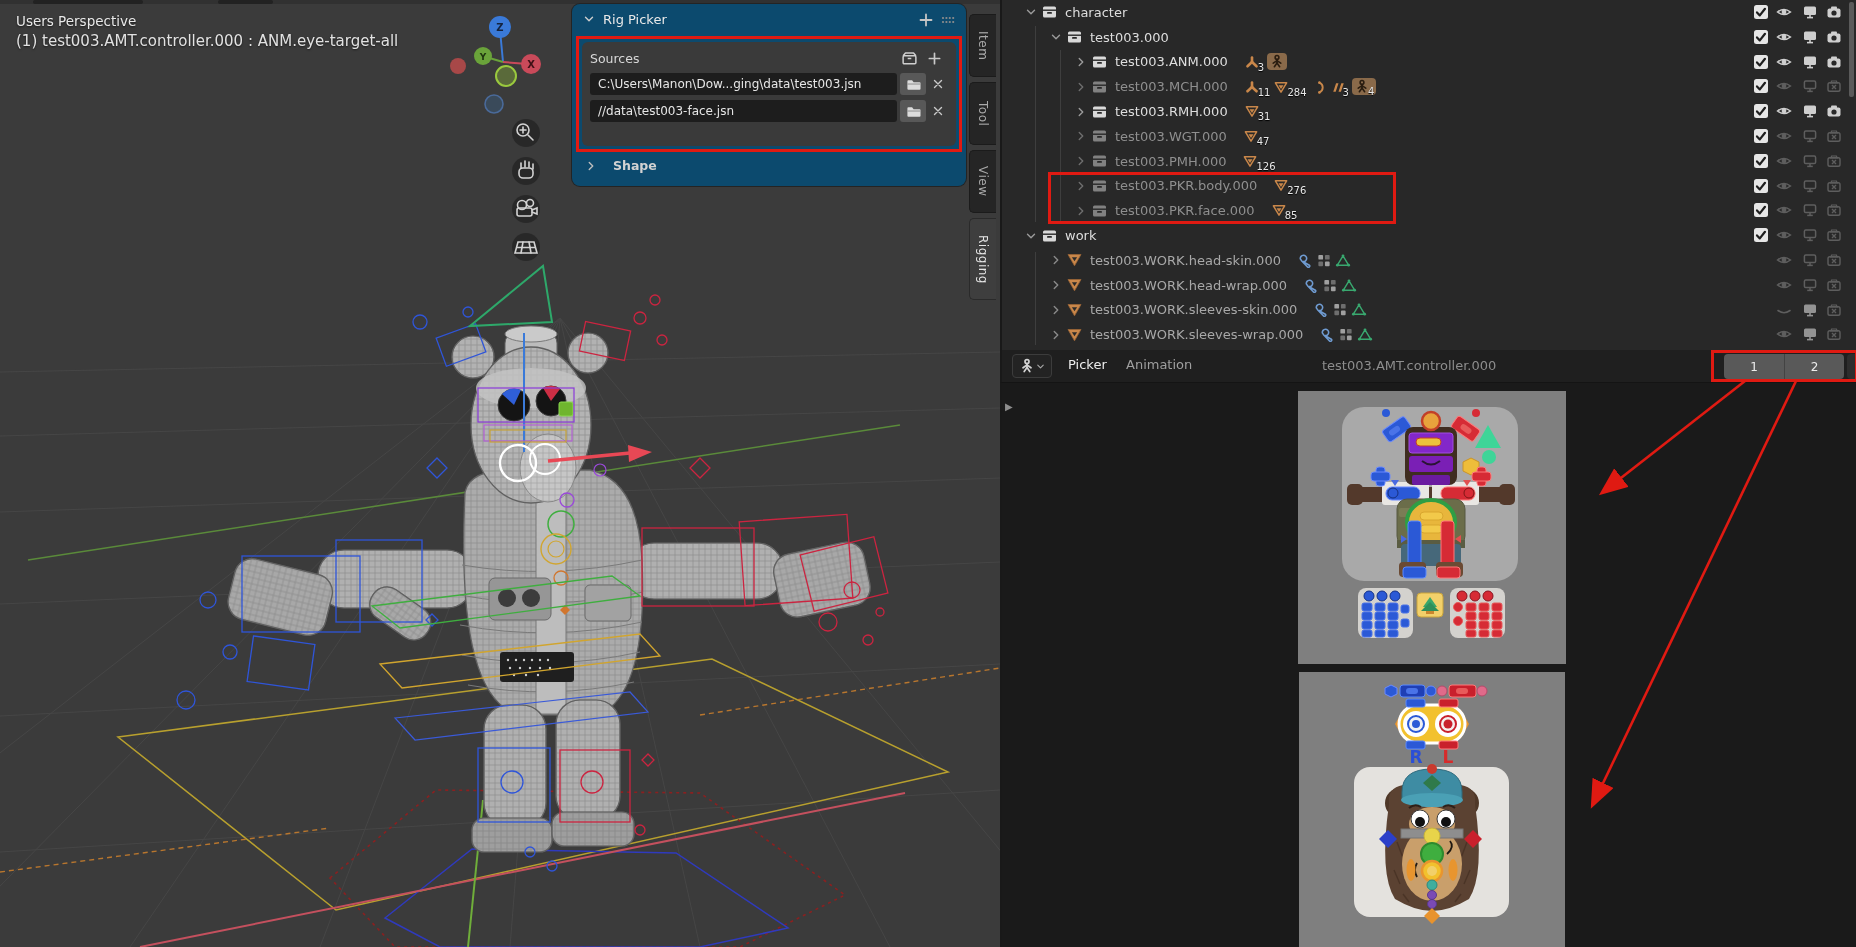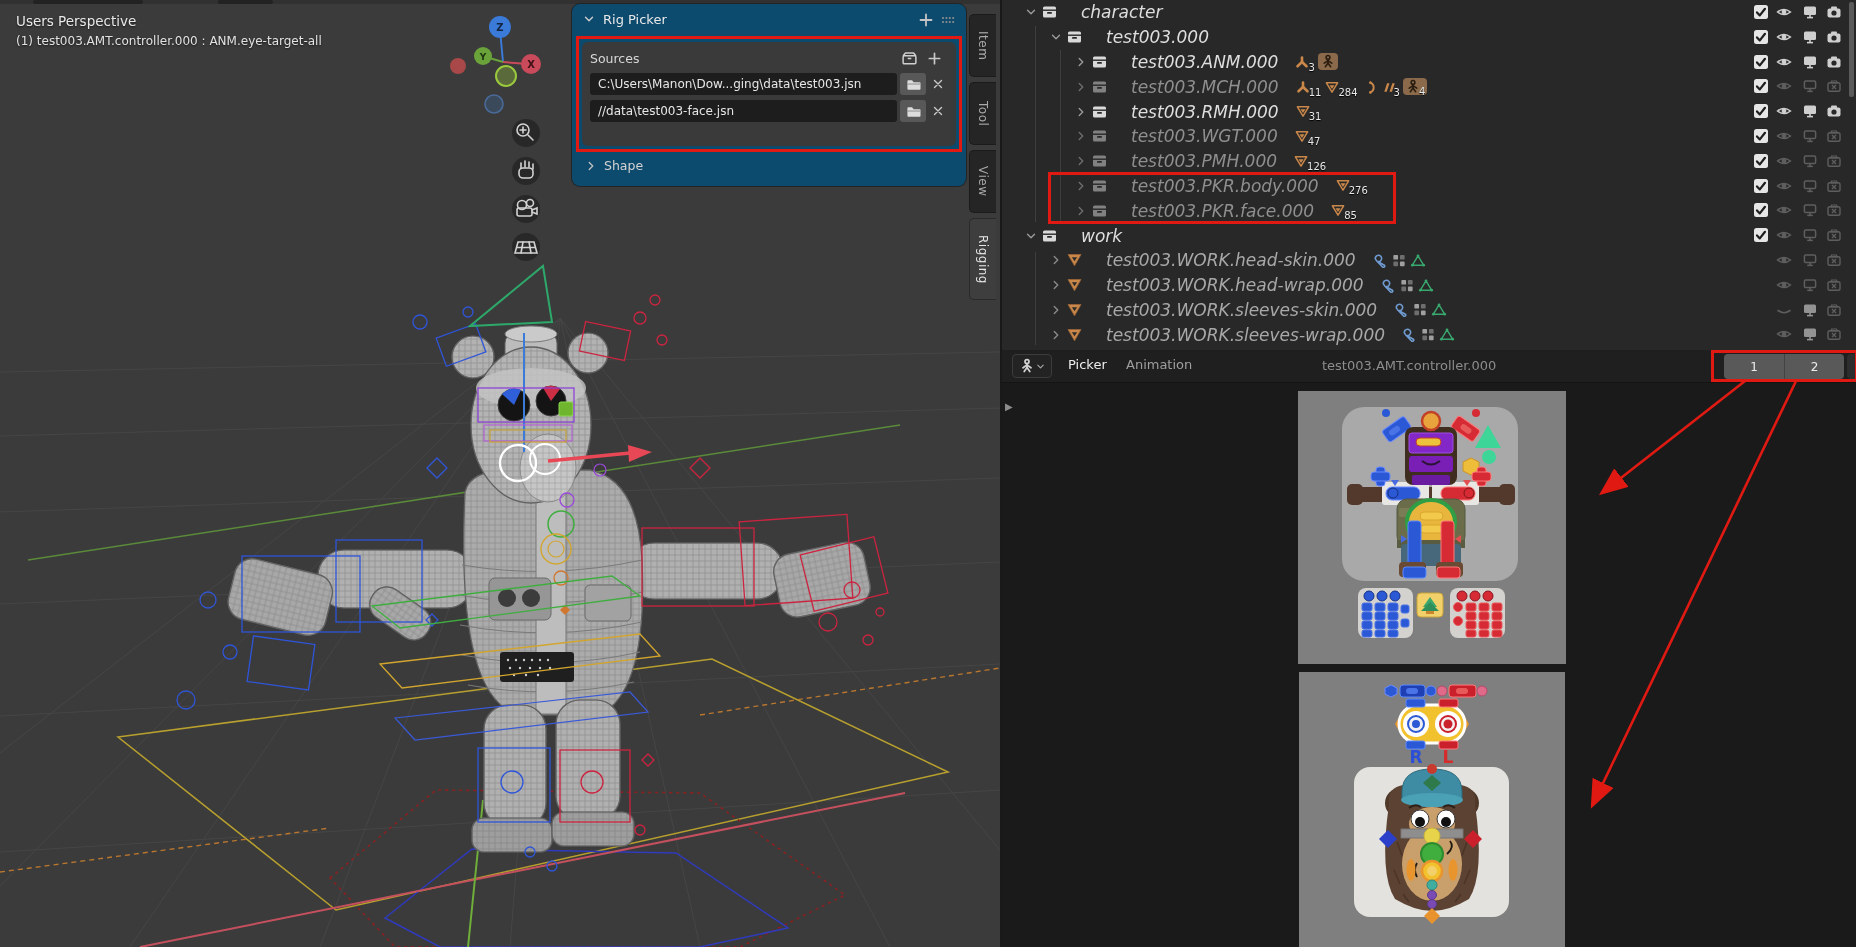--- a/index.html
+++ b/index.html
@@ -2,48 +2,48 @@
 <html><head>
 <meta charset="utf-8">
 <style>
   html,body{margin:0;padding:0;background:#111;}
   *{box-sizing:border-box;font-family:"DejaVu Sans","Liberation Sans",sans-serif;}
   #stage{position:relative;width:1856px;height:947px;overflow:hidden;background:#3b3b3b;}
   svg{display:block;}
   
   #vpwrap{position:absolute;left:0;top:0;width:1000px;height:947px;}
   #overlay-text{position:absolute;left:16px;top:11px;color:#e9e9e9;font-size:13.5px;line-height:20px;text-shadow:0 1px 2px rgba(0,0,0,.6);}
-  #overlay-text .l2{font-size:12px;color:#e2e2e2;}
+  #overlay-text .l2{font-size:15px;color:#e2e2e2;}
   
   .vtabs{position:absolute;left:969px;top:0;width:29px;height:947px;}
   .vtab{position:absolute;left:0;width:27px;border-radius:5px 0 0 5px;background:#252525;border:1px solid #1b1b1b;border-right:none;color:#a9a9a9;font-size:12px;writing-mode:vertical-rl;display:flex;align-items:center;justify-content:center;letter-spacing:.5px;}
   .vtab.active{background:#3e3e3e;color:#e6e6e6;border-color:#2a2a2a;}
   
   #rigpanel{position:absolute;left:572px;top:4px;width:394px;height:182px;background:#0c4a6e;border-radius:8px;box-shadow:0 0 0 1px #242424;}
   .rp-head{position:relative;height:30px;display:flex;align-items:center;padding:0 10px;color:#e8e8e8;font-size:13px;}
   .rp-head .ttl{margin-left:7px;}
   .rp-head .hic{position:absolute;top:8px;}
   .subpanel{position:absolute;left:10px;top:38px;width:374px;height:104px;background:#3a3a3a;border-radius:6px;padding:5px 8px;}
   .srcrow{display:flex;align-items:center;height:22px;color:#d8d8d8;font-size:12.5px;position:relative;}
   .fieldrow{display:flex;align-items:center;height:24px;margin-top:3px;}
   .pathfield{flex:1;height:22px;background:#1d1d1d;border-radius:3px;color:#e6e6e6;font-size:12px;line-height:22px;padding:0 8px;white-space:nowrap;overflow:hidden;}
   .sqbtn{width:26px;height:22px;background:#585858;border-radius:3px;margin-left:3px;display:flex;align-items:center;justify-content:center;}
   .xbtn{width:20px;height:22px;margin-left:2px;display:flex;align-items:center;justify-content:center;color:#c9c9c9;}
   .shapebar{position:absolute;left:12px;top:154px;display:flex;align-items:center;color:#d2d2d2;font-size:12.5px;}
-  .shapebar span{margin-left:6px;}
+  .shapebar span{margin-left:15px;font-weight:bold;}
   .redbox{position:absolute;border:3px solid #e01a12;pointer-events:none;}
   
   #outliner{position:absolute;left:1000px;top:0;width:856px;height:350px;background:#282828;border-left:2px solid #191919;}
   .orow{position:relative;height:24.8px;display:flex;align-items:center;}
   .ind{display:inline-block;height:1px;}
   .i0{width:22px}.i1{width:47px}.i2{width:72px}
   .chev{width:14px;height:14px;color:#9b9b9b;flex:none;}
   .oi{width:17px;height:16px;margin-left:3px;flex:none;}
   .oi.dimi{opacity:.5;}
-  .olb{margin-left:23px;font-size:17px;color:#dedede;white-space:nowrap;font-style:italic;}
+  .olb{margin-left:7px;font-size:13px;color:#dedede;white-space:nowrap;}
   .olb.dim{color:#8f8f8f;text-align:right;}
   .olb.mid{color:#a8a8a8;}
   .badges{display:flex;align-items:flex-end;margin-left:16px;}
   .bdg{position:relative;display:flex;align-items:flex-end;margin-right:3px;}
   .bdg .bi{width:16px;height:15px;}
   .bdg.act{background:#8a6a4a;border-radius:4px;padding:1px 2px;}
   .cnt{font-size:10px;color:#e8e8e8;margin-left:-2px;margin-bottom:-3px;text-shadow:0 1px 1px #000;}
   .rc{position:absolute;width:17px;height:16px;top:4px;}
   .c1{left:751px}.c2{left:774px}.c3{left:800px}.c4{left:824px}
   .rc.b{color:#cfcfcf}.rc.d{color:#5e5e5e}.rc.m{color:#939393}

